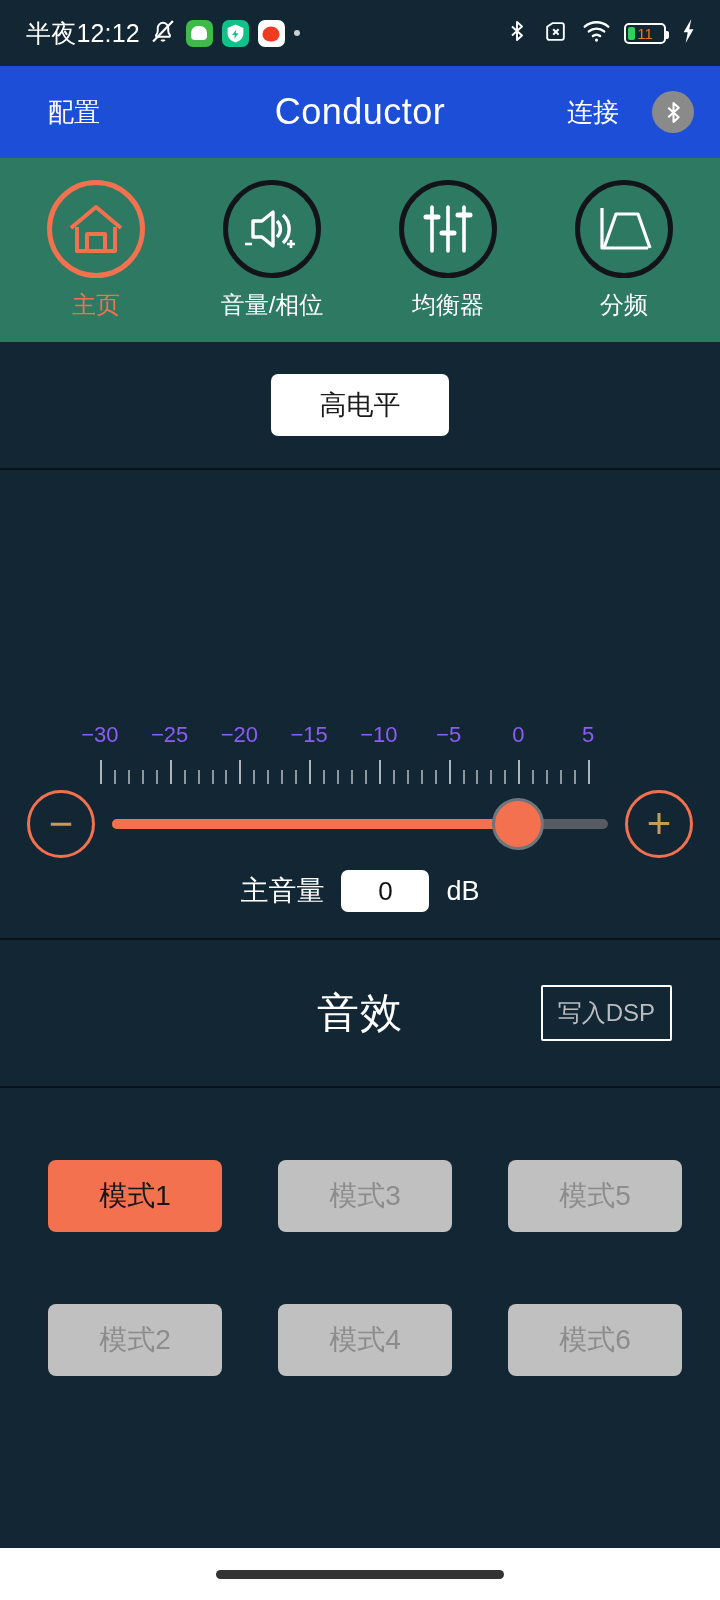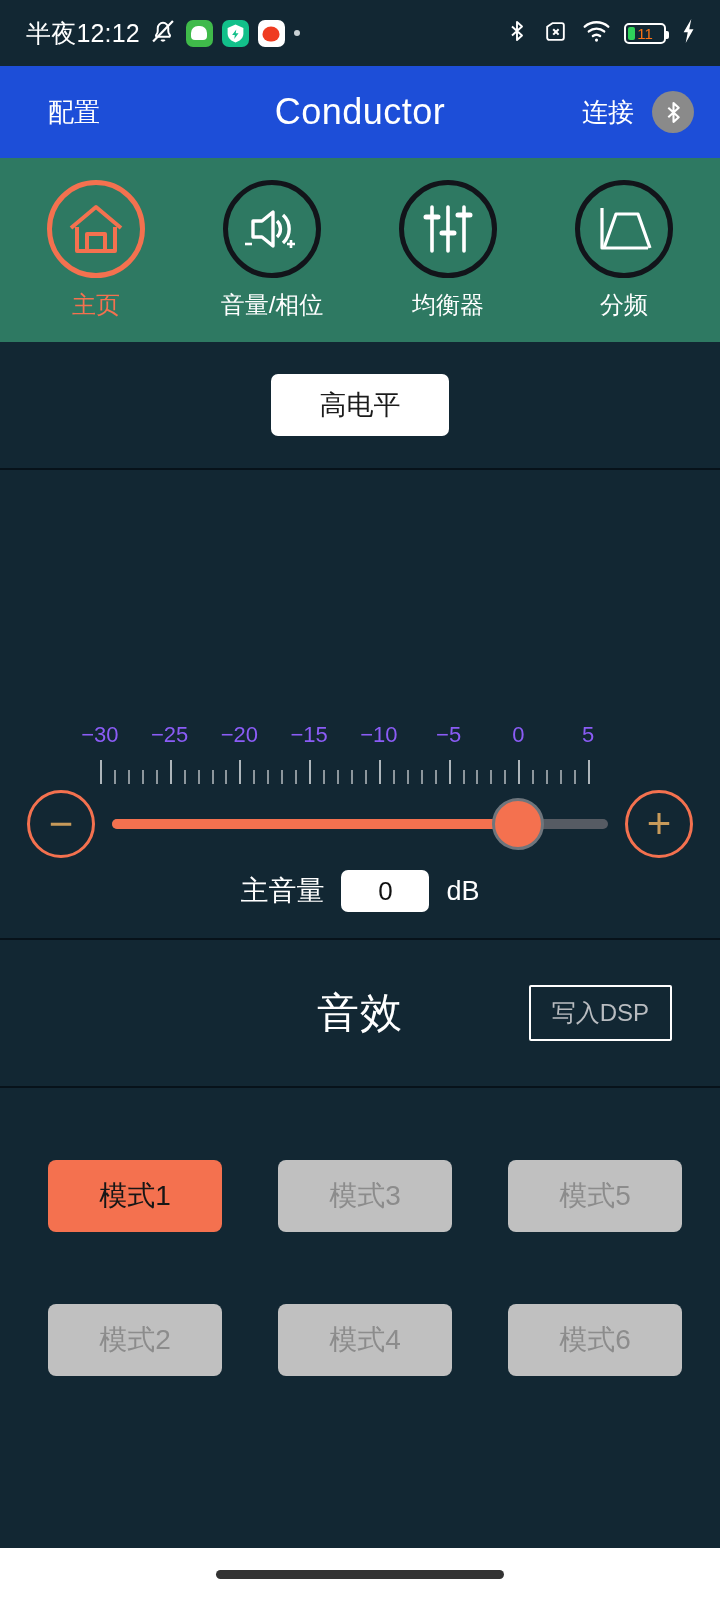--- a/index.html
+++ b/index.html
@@ -60,21 +60,21 @@
     background:#1d4ed8;
     display:flex; align-items:center;
     padding:0 26px 0 48px;
     position:relative;
   }
   .appbar-side { font-size:26px; color:#ffffff; }
   .appbar-title {
     position:absolute; left:0; right:0; text-align:center;
     font-size:36px; color:#ffffff; letter-spacing:.5px; pointer-events:none;
   }
-  .appbar-right { margin-left:auto; display:flex; align-items:center; gap:18px; z-index:2; }
+  .appbar-right { margin-left:auto; display:flex; align-items:center; gap:33px; z-index:2; }
   .bt-badge {
     width:42px; height:42px; border-radius:50%; background:#8a8a8a;
     display:flex; align-items:center; justify-content:center;
   }
 
   
   .navbar {
     flex:0 0 184px; height:184px;
     background:#2e7962;
     display:flex; align-items:center; justify-content:space-around;
@@ -159,21 +159,21 @@
 
   
   .section-fx-head {
     flex:0 0 148px; position:relative;
     display:flex; align-items:center; justify-content:center;
     border-bottom:2px solid #07121a;
   }
   .fx-title { font-size:42px; color:#ffffff; letter-spacing:1px; }
   .dsp-btn {
     position:absolute; right:48px; top:50%; transform:translateY(-50%);
-    padding:10px 21px; background:transparent;
+    padding:10px 15px; background:transparent;
     border:2px solid #ffffff; border-radius:2px;
     color:#b9bcc0; font-size:24px; font-family:inherit; cursor:pointer;
   }
 
   
   .section-modes { flex:1 1 auto; padding:72px 38px 0 48px; }
   .mode-row { display:flex; justify-content:space-between; }
   .mode-row + .mode-row { margin-top:72px; }
   .mode-btn {
     width:174px; height:72px; border:none; border-radius:8px;

